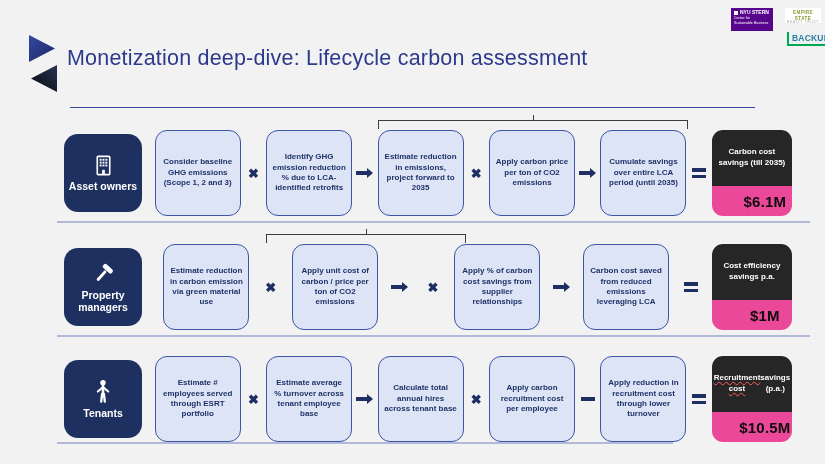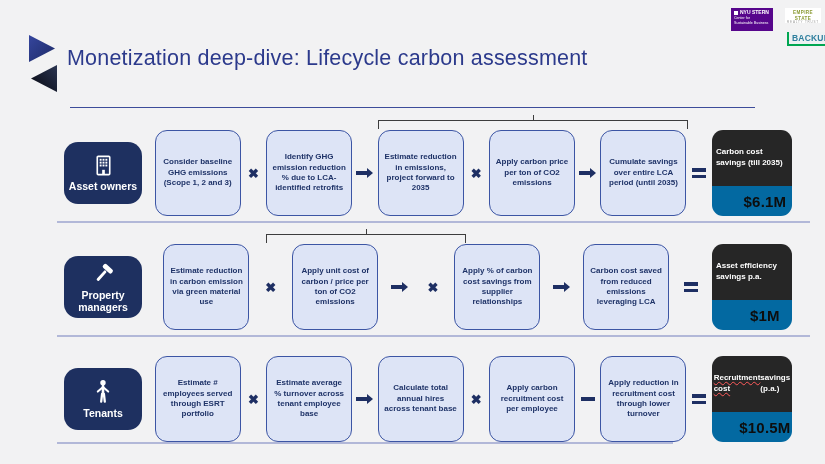--- a/index.html
+++ b/index.html
@@ -36,21 +36,21 @@
     position:absolute;left:787px;top:32px;color:#2e7f9e;font-weight:bold;font-size:8.5px;
     border-left:2px solid #00a651;border-bottom:2px solid #00a651;padding:1px 2px 1px 3px;
     letter-spacing:.2px;background:#eef1f3;
   }
   
   .row{
     position:absolute;left:64px;width:728px;height:88px;
     display:flex;align-items:center;justify-content:space-between;
   }
   .persona{
-    flex:0 0 78px;height:62px;background:#1e3060;border-radius:14px;color:#fff;
+    flex:0 0 78px;height:78px;background:#1e3060;border-radius:14px;color:#fff;
     display:flex;flex-direction:column;align-items:center;justify-content:center;
     gap:3px;margin-right:12px;text-align:center;
   }
   .persona-label{font-size:10.5px;font-weight:bold;line-height:1.15;padding:0 4px;}
   .persona-icon{display:flex;align-items:center;justify-content:center;}
   .flow-box{
     flex:0 0 86px;height:86px;box-sizing:border-box;background:#dde4f6;
     border:1px solid #3c55a4;border-radius:12px;
     display:flex;align-items:center;justify-content:center;text-align:center;
     font-size:8px;font-weight:bold;color:#1f3368;line-height:1.3;padding:3px 5px;
@@ -62,24 +62,24 @@
   .op-arrow .head{width:0;height:0;border-left:6px solid #1e2f63;border-top:5px solid transparent;border-bottom:5px solid transparent;display:inline-block;}
   .op-minus .bar{width:14px;height:3.6px;background:#1e2f63;display:inline-block;}
   .op-equals{flex-direction:column;gap:3px;}
   .op-equals .bar{width:14px;height:3.6px;background:#1e2f63;display:block;}
   .result{
     flex:0 0 80px;height:86px;border-radius:11px;overflow:hidden;
     display:flex;flex-direction:column;
   }
   .result-top{
     flex:1;background:#262626;color:#fff;display:flex;align-items:center;justify-content:center;
-    font-size:8px;font-weight:bold;line-height:1.35;padding:3px 4px;
+    text-align:center;font-size:8px;font-weight:bold;line-height:1.35;padding:3px 4px;
   }
   .result-value{
-    height:30px;background:#0369a1;color:#0d0d0d;display:flex;align-items:center;justify-content:center;
+    height:30px;background:#ec4899;color:#0d0d0d;display:flex;align-items:center;justify-content:center;
     font-size:15px;font-weight:bold;letter-spacing:.2px;padding-left:26px;
   }
   .wavy{text-decoration:underline;text-decoration-style:wavy;text-decoration-color:#ff5a5a;text-decoration-thickness:1px;}
   .bracket{
     position:absolute;height:8px;border-top:1.4px solid #3d3d3d;
     border-left:1.4px solid #3d3d3d;border-right:1.4px solid #3d3d3d;
   }
   .bracket .tick{position:absolute;left:50%;top:-6px;width:1.4px;height:6px;background:#3d3d3d;}
 </style>
 </head>
@@ -200,21 +200,21 @@
           <span class="shaft"></span>
           <span class="head"></span>
         </div>
         <div class="flow-box">Carbon cost saved from reduced emissions leveraging LCA</div>
         <div class="op op-equals">
           <span class="bar"></span>
           <span class="bar"></span>
         </div>
         <div class="result">
           <div class="result-top">
-            <span>Asset efficiency savings p.a.</span>
+            <span>Cost efficiency savings p.a.</span>
           </div>
           <div class="result-value">$1M</div>
         </div>
       </div>
       <div class="row" style="top: 355px;">
         <div class="persona">
           <span class="persona-icon">
             <svg width="24" height="26" viewBox="0 0 24 26">
               <circle cx="12" cy="4.7" r="2.7" fill="#fff"></circle>
               <g stroke="#fff" stroke-linecap="round" fill="none">

